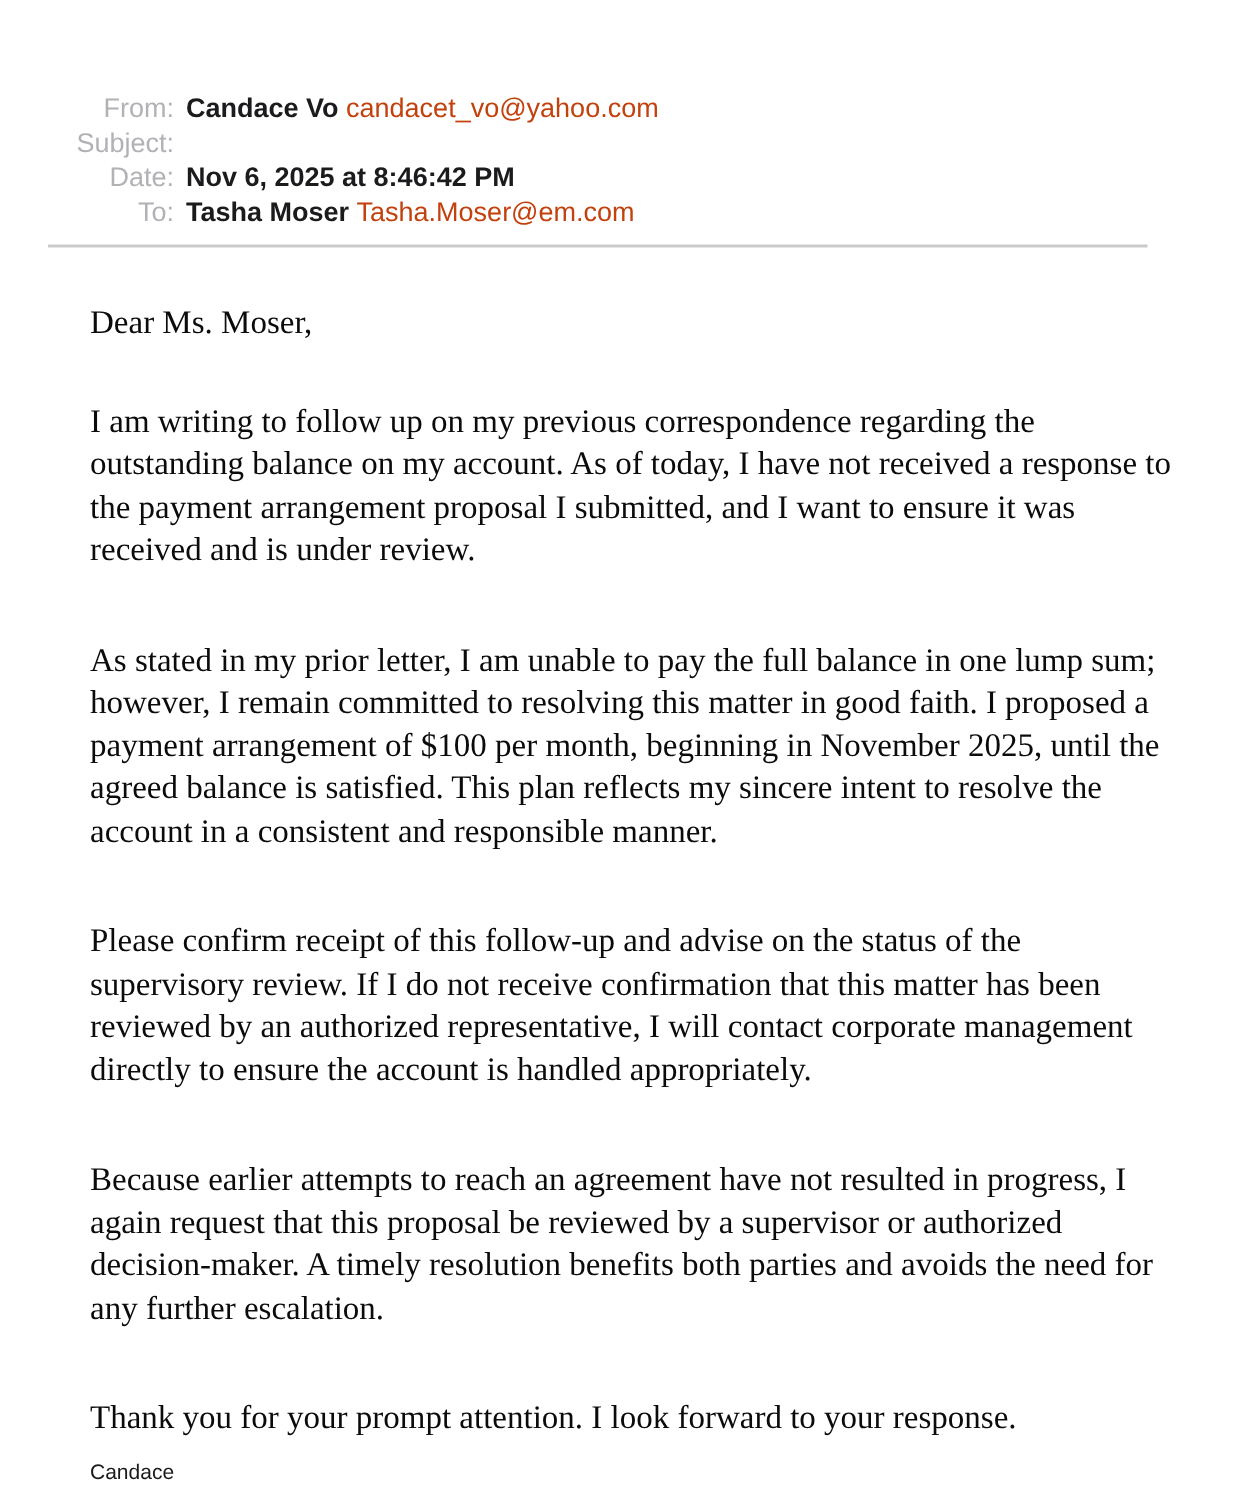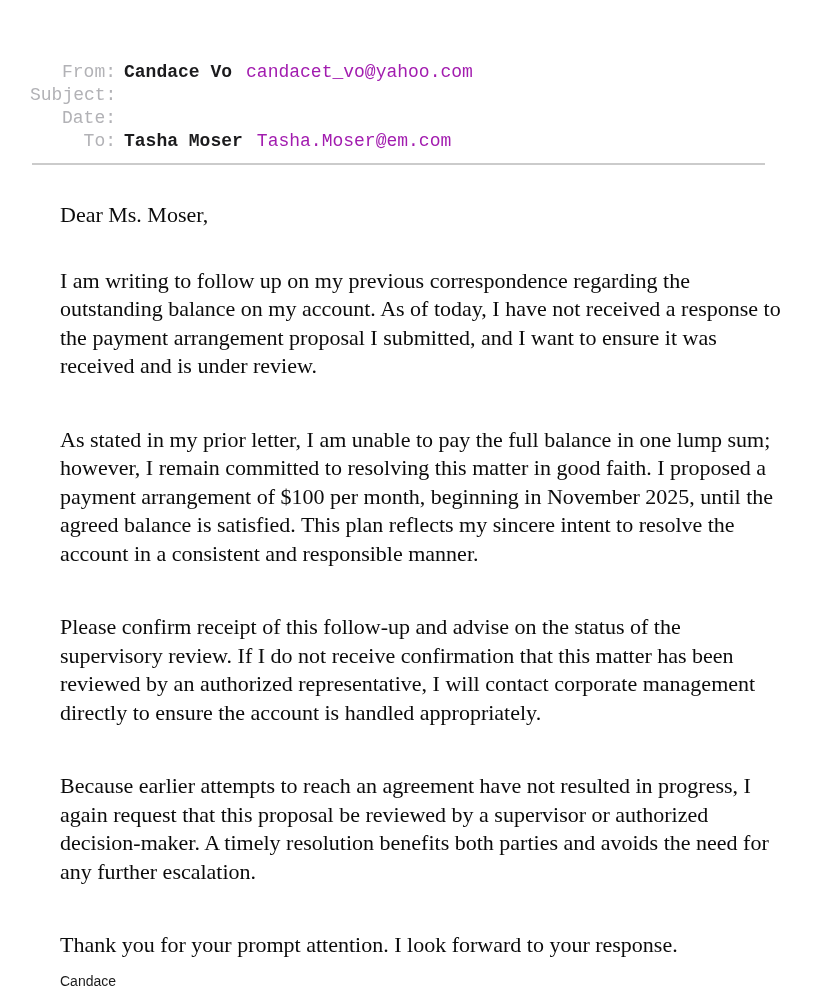--- a/index.html
+++ b/index.html
@@ -11,21 +11,21 @@
     position: relative;
     width: 837px;
     height: 1000px;
     background: #ffffff;
     overflow: hidden;
   }
 
   
   .email-header {
     padding: 61px 0 0 30px;
-    font-family: Liberation Mono, monospace;
+    font-family: Liberation Sans, sans-serif;
     font-size: 18px;
     line-height: 23px;
   }
   .hrow {
     display: flex;
     align-items: baseline;
   }
   .hlabel {
     flex: none;
     width: 86px;
@@ -33,23 +33,23 @@
     color: #b2b2b6;
     font-weight: 400;
   }
   .hvalue {
     margin-left: 8px;
     color: #1b1b1d;
     font-weight: 600;
     white-space: nowrap;
   }
   .hemail {
-    color: #a21caf;
+    color: #c2410c;
     font-weight: 400;
-    margin-left: 14px;
+    margin-left: 5px;
   }
 
   
   .divider {
     width: 733px;
     height: 2px;
     background: #cbcbcb;
     margin: 10px 0 0 32px;
   }
 
@@ -90,20 +90,21 @@
       <span class="hlabel">From:</span>
       <span class="hvalue"><span>Candace Vo</span><span class="hemail">candacet_vo@yahoo.com</span></span>
     </div>
 
     <div class="hrow">
       <span class="hlabel">Subject:</span>
     </div>
 
     <div class="hrow">
       <span class="hlabel">Date:</span>
+      <span class="hvalue">Nov 6, 2025 at 8:46:42 PM</span>
     </div>
 
     <div class="hrow">
       <span class="hlabel">To:</span>
       <span class="hvalue"><span>Tasha Moser</span><span class="hemail">Tasha.Moser@em.com</span></span>
     </div>
 
   </div>
 
   <div class="divider"></div>

